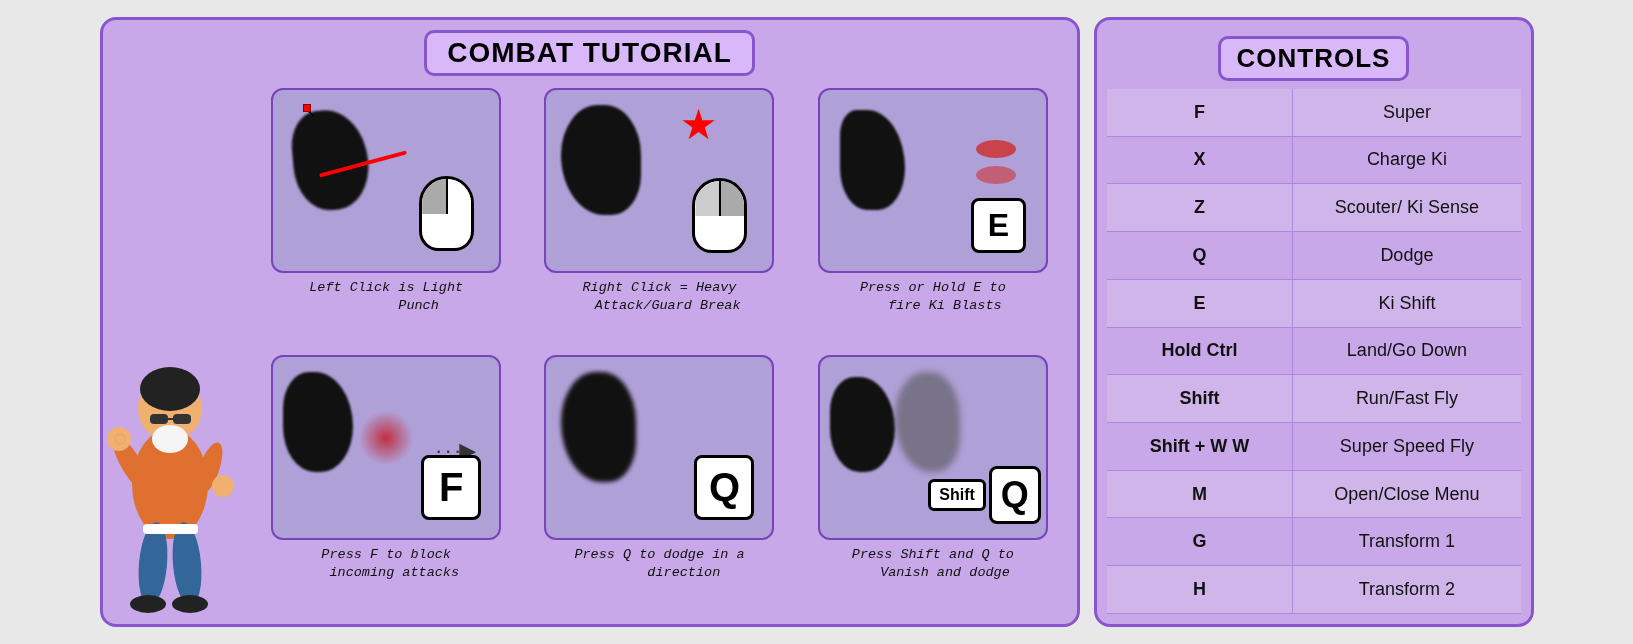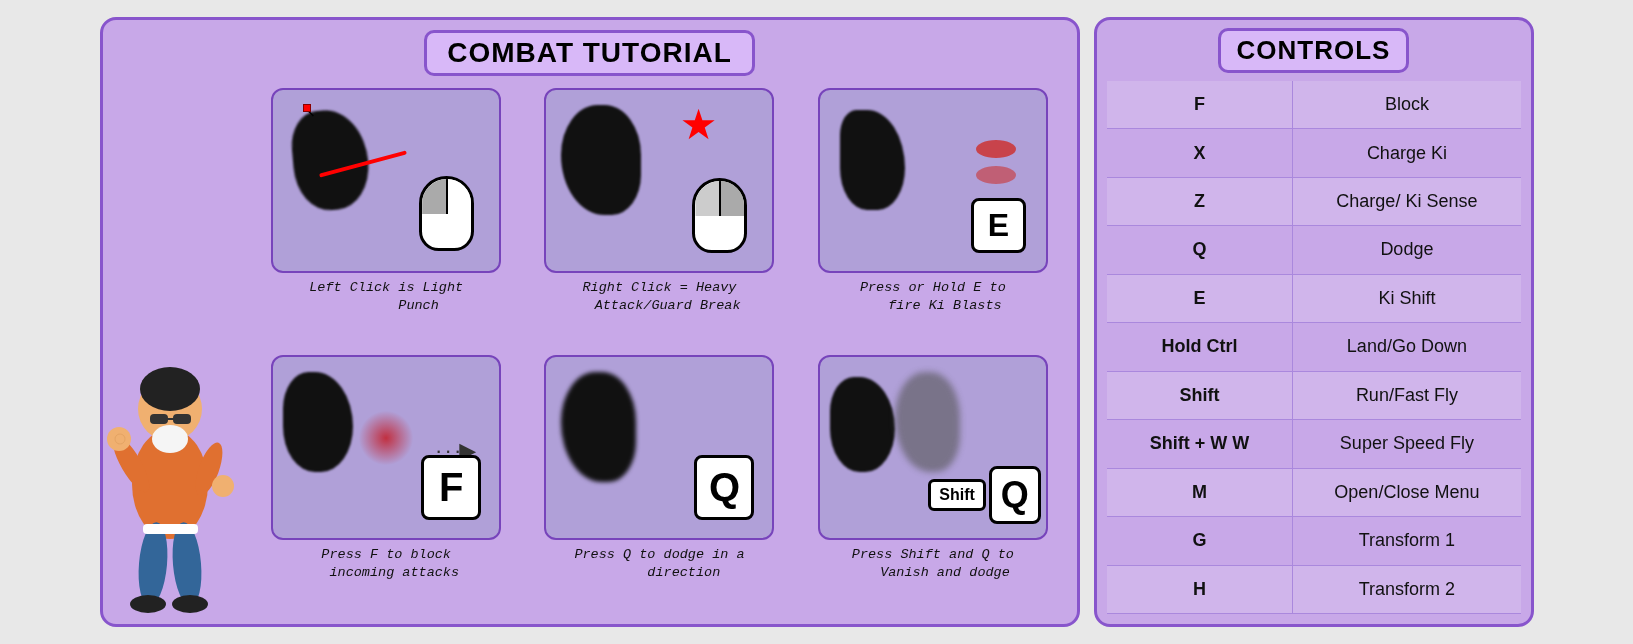--- a/index.html
+++ b/index.html
@@ -153,21 +153,21 @@
       top: 40%;
       left: 20%;
       border-radius: 2px;
     }
 
     
     .controls-panel {
       background: #c8a8e8;
       border: 3px solid #8855cc;
       border-radius: 16px;
-      padding: 8px 10px 10px;
+      padding: 16px 10px 10px;
       width: 440px;
       min-height: 610px;
       display: flex;
       flex-direction: column;
       align-items: center;
     }
 
     .controls-title {
       text-align: center;
       font-size: 26px;
@@ -436,29 +436,29 @@
 
     </div>
   </div>
 
   <div class="controls-panel">
     <div class="controls-title">CONTROLS</div>
     <table class="controls-table">
       <tbody id="controls-tbody">
       <tr>
       <td>F</td>
-      <td>Block</td>
+      <td>Super</td>
     </tr>
           <tr>
       <td>X</td>
       <td>Charge Ki</td>
     </tr>
           <tr>
       <td>Z</td>
-      <td>Charge/ Ki Sense</td>
+      <td>Scouter/ Ki Sense</td>
     </tr>
           <tr>
       <td>Q</td>
       <td>Dodge</td>
     </tr>
           <tr>
       <td>E</td>
       <td>Ki Shift</td>
     </tr>
           <tr>

